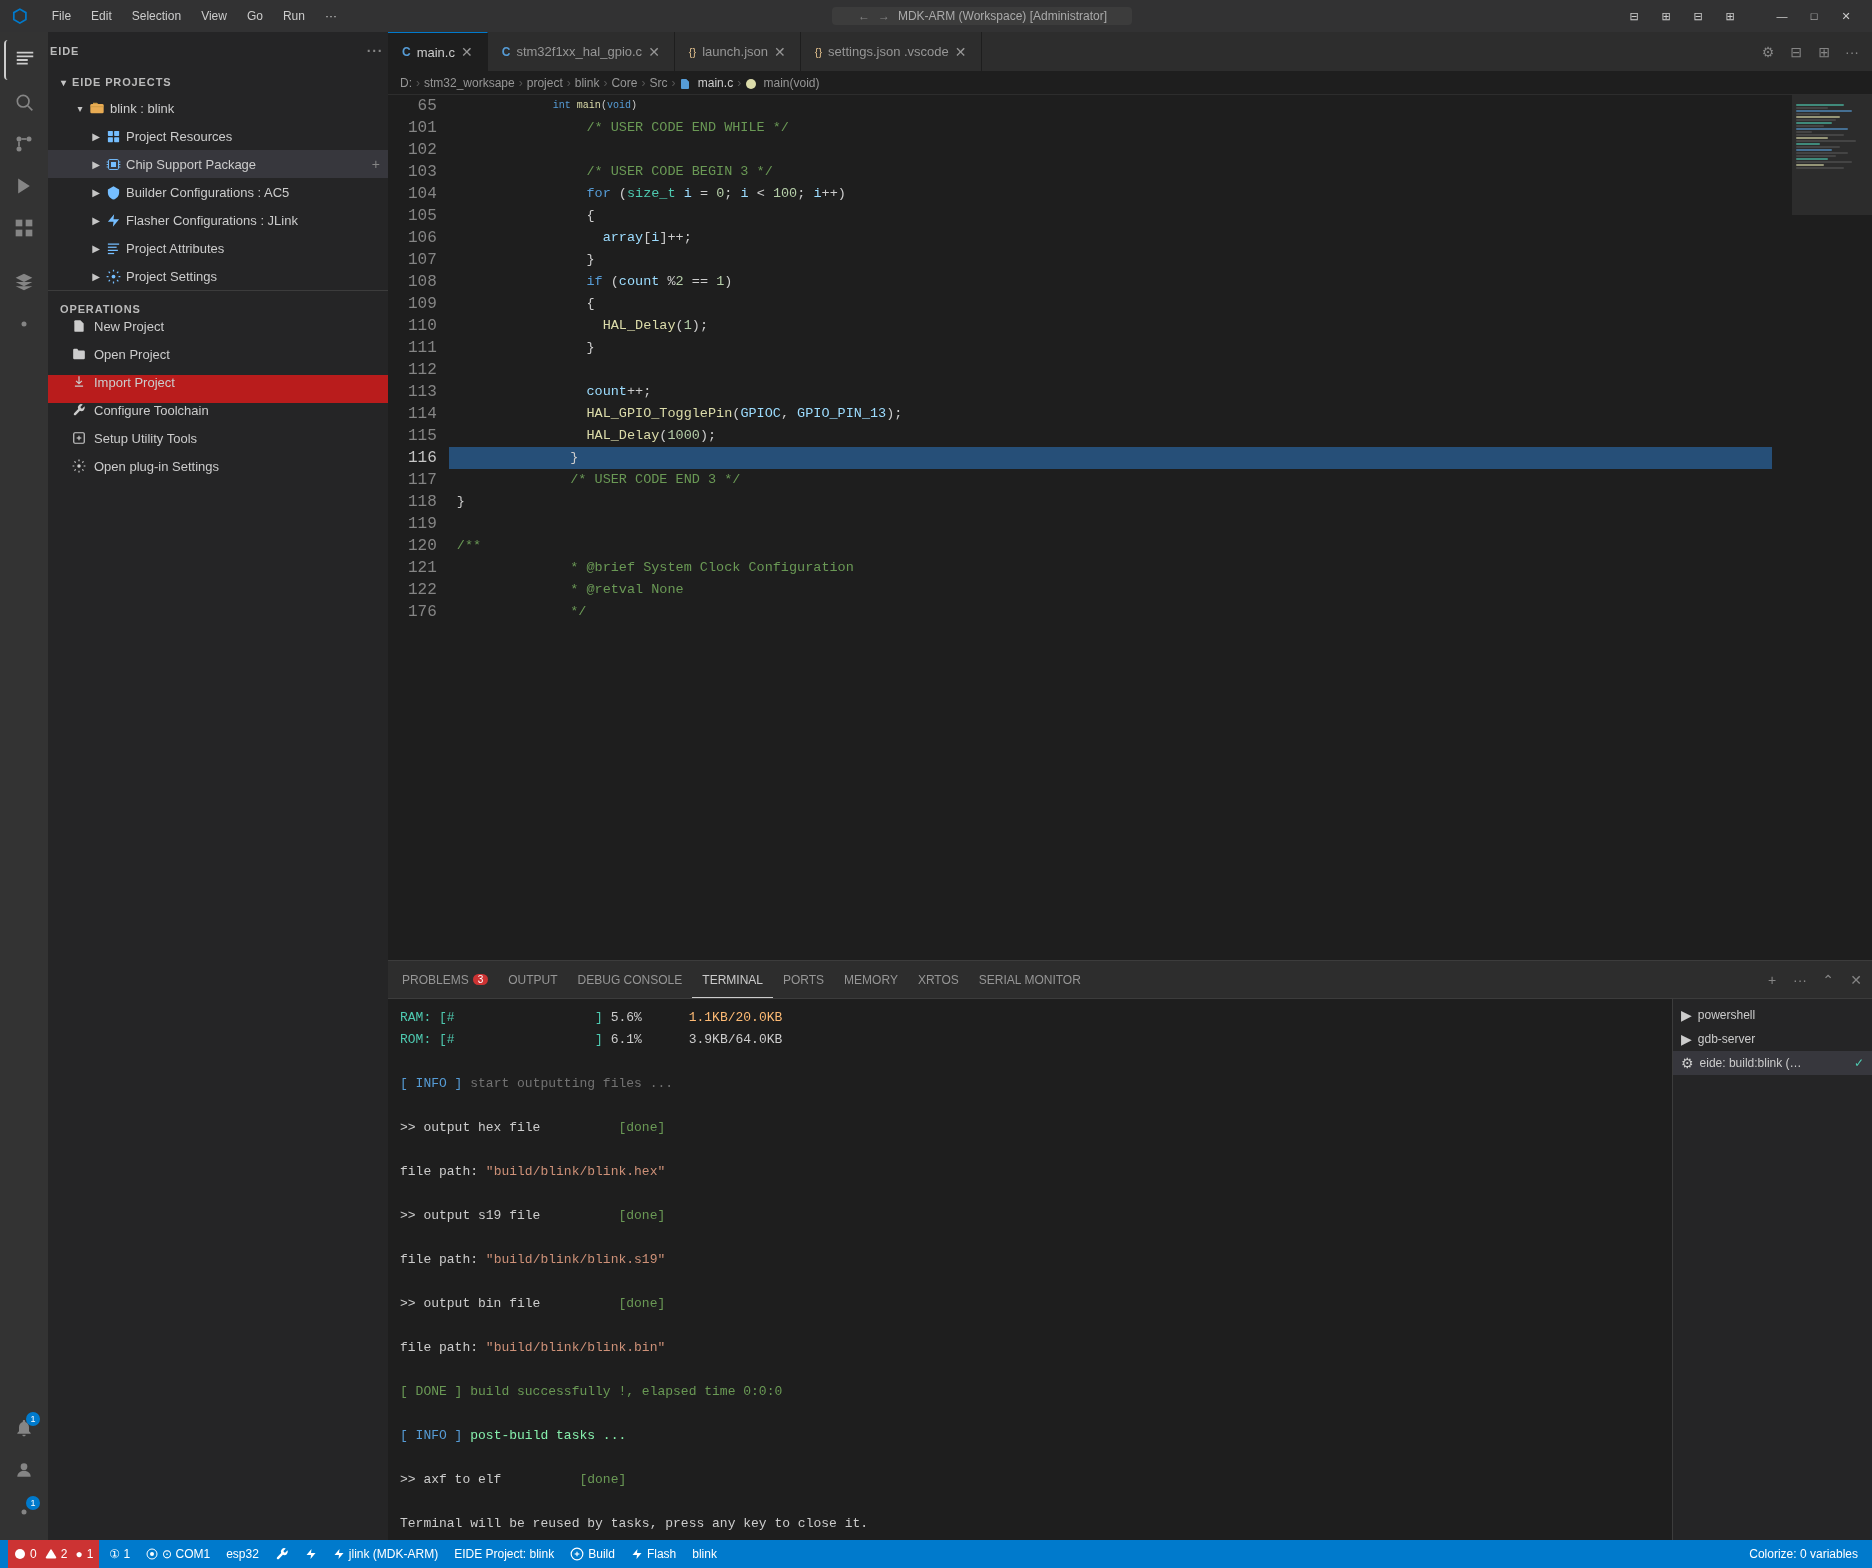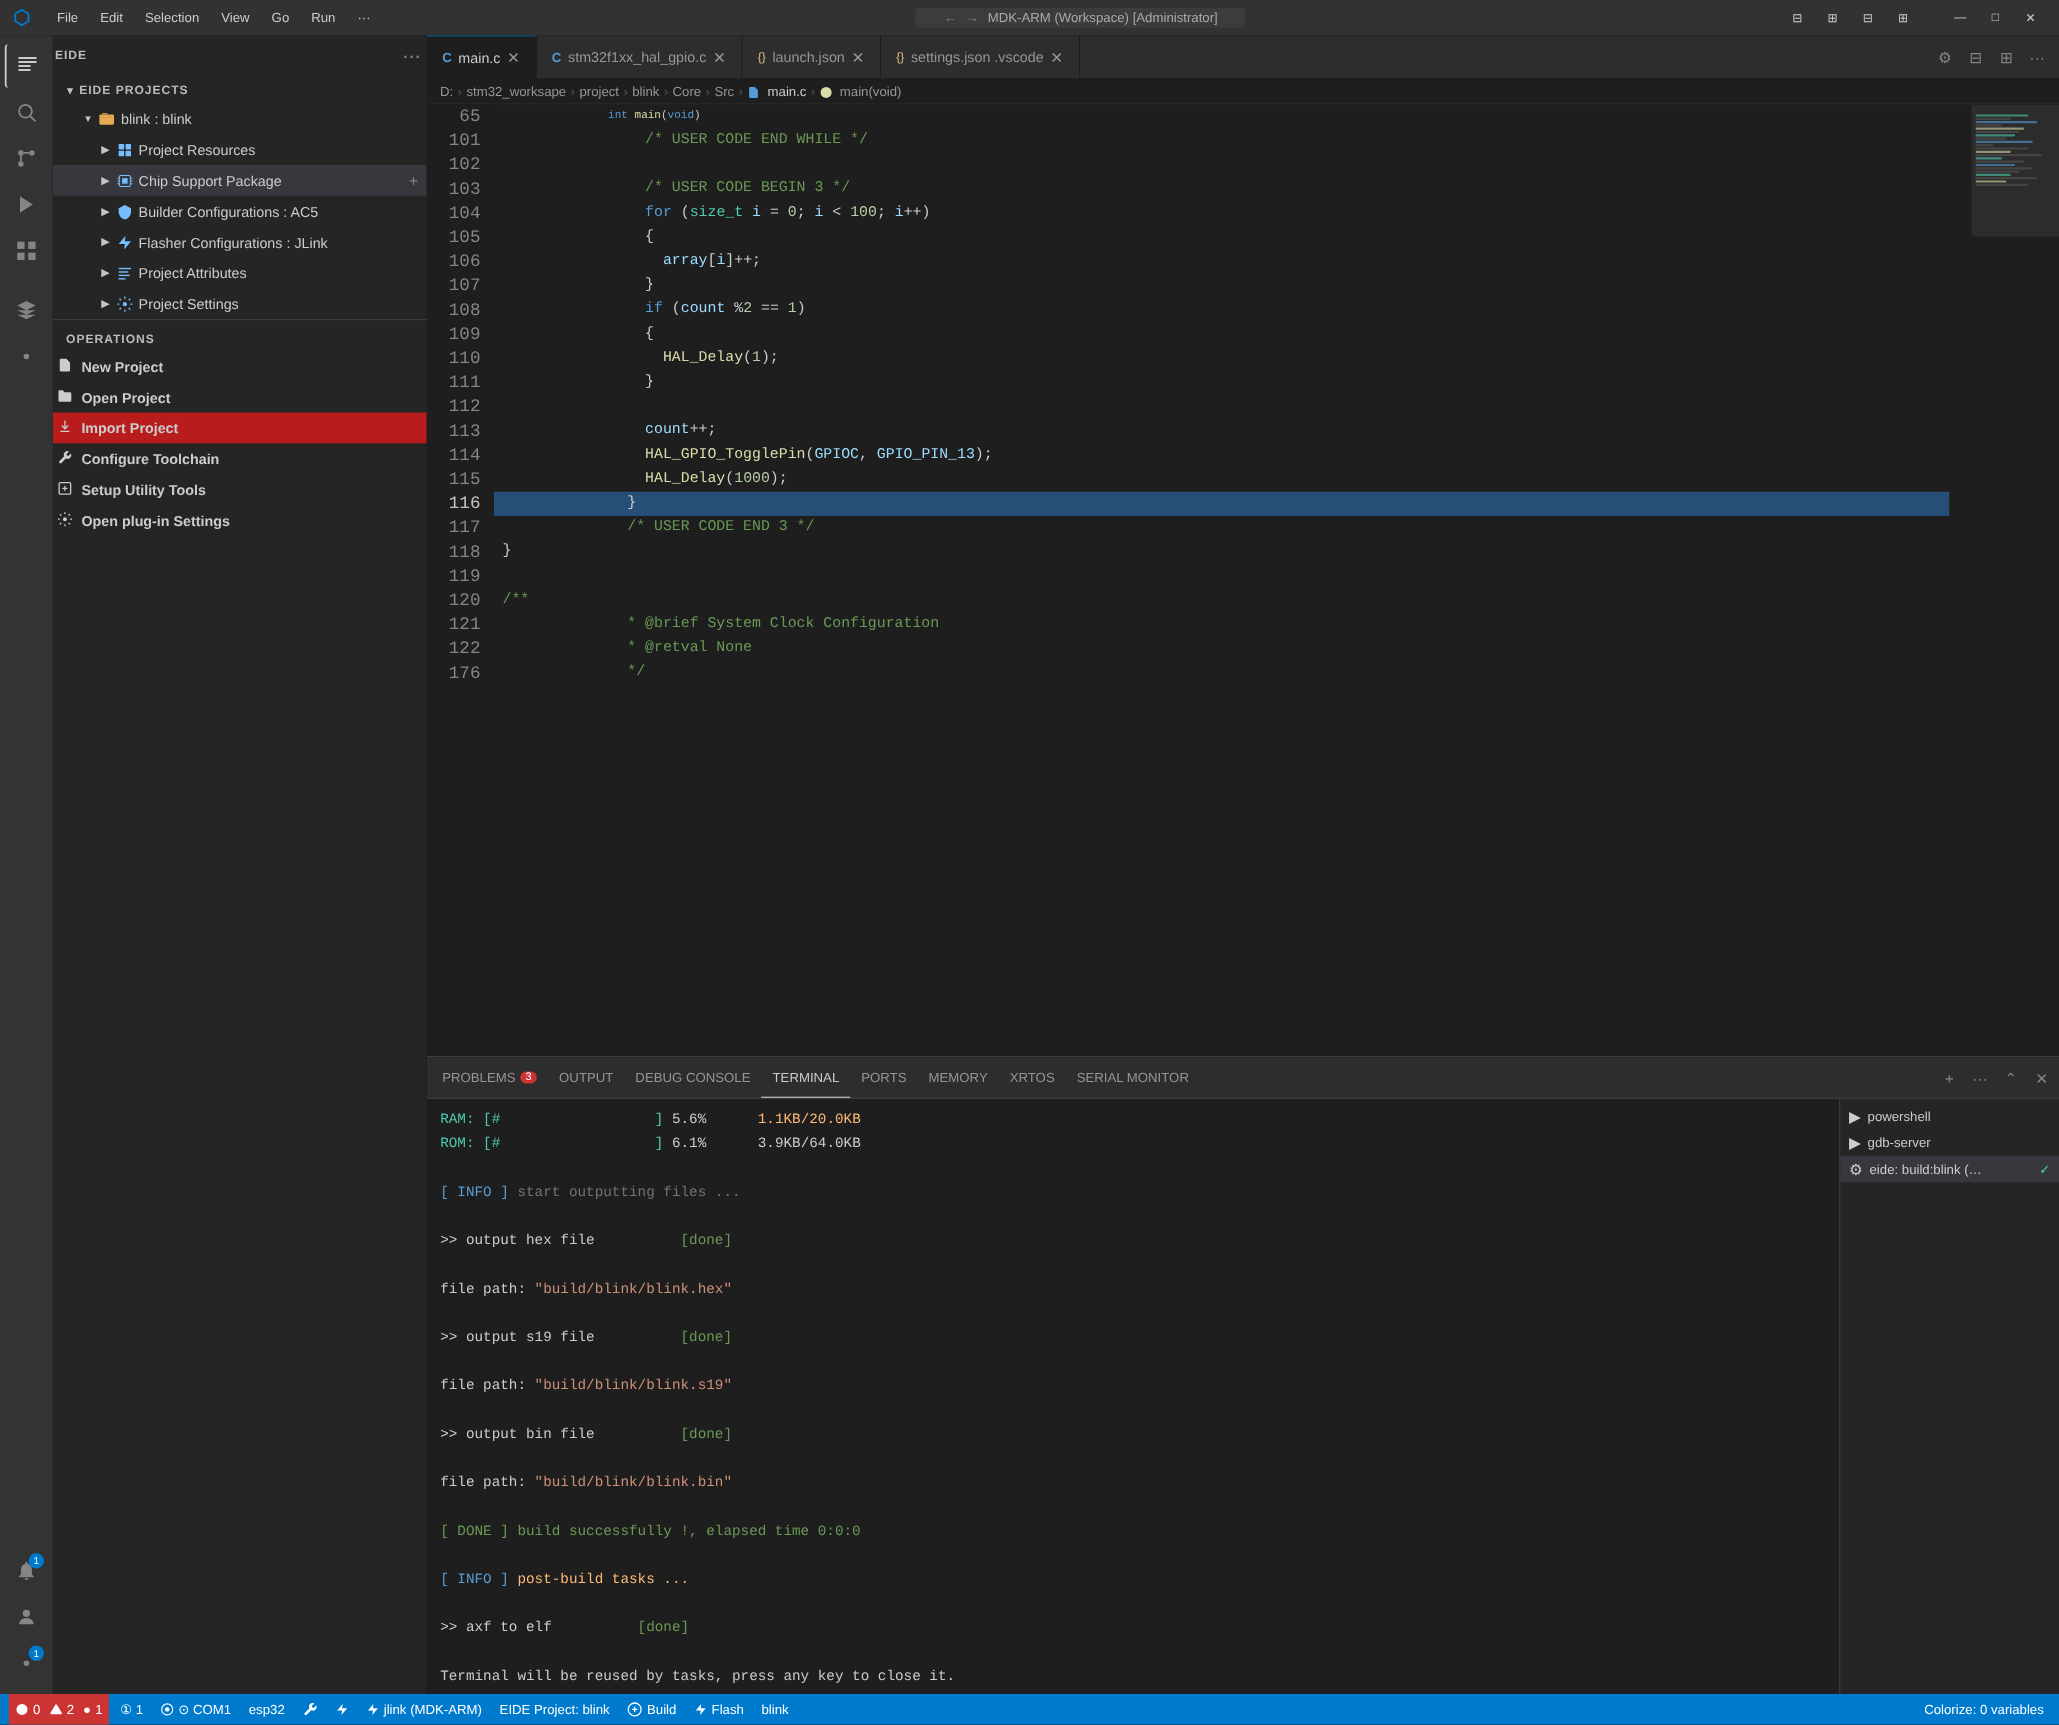--- a/index.html
+++ b/index.html
@@ -217,27 +217,25 @@
     .ops-header {
       padding: 4px 12px;
       font-size: 11px;
       font-weight: 700;
       text-transform: uppercase;
       color: #bbbbbb;
       letter-spacing: 0.08em;
     }
     .ops-item {
       display: flex;
-      align-items: center;
       height: 28px;
-      padding: 0 4px;
+      padding: 0 24px;
       cursor: pointer;
       gap: 8px;
       font-size: 13px;
-      font-weight: bold;
     }
     .ops-item.active-op { background: #b91c1c; }
     .ops-icon { font-size: 14px; color: #cccccc; }
 
     
     .editor-area {
       flex: 1;
       display: flex;
       flex-direction: column;
       overflow: hidden;
@@ -1067,21 +1065,21 @@
           <div>&nbsp;</div>
           <div>
             <span style="color:#cccccc">file path: </span><span class="str">"build/blink/blink.bin"</span>
           </div>
           <div>&nbsp;</div>
           <div>
             <span class="t-green">[ DONE ] build successfully !, elapsed time 0:0:0</span>
           </div>
           <div>&nbsp;</div>
           <div>
-            <span class="t-blue">[ INFO ]</span>&nbsp;<span style="color:#fdba74">post-build tasks ...</span>
+            <span class="t-blue">[ INFO ]</span>&nbsp;<span style="color:#86efac">post-build tasks ...</span>
           </div>
           <div>&nbsp;</div>
           <div>
             <span style="color:#cccccc">&gt;&gt; axf to elf&nbsp;&nbsp;&nbsp;&nbsp;&nbsp;&nbsp;&nbsp;&nbsp;&nbsp;&nbsp;</span><span class="t-green">[done]</span>
           </div>
           <div>&nbsp;</div>
           <div>
             <span style="color:#cccccc">Terminal will be reused by tasks, press any key to close it.</span>
           </div>
         </div>

